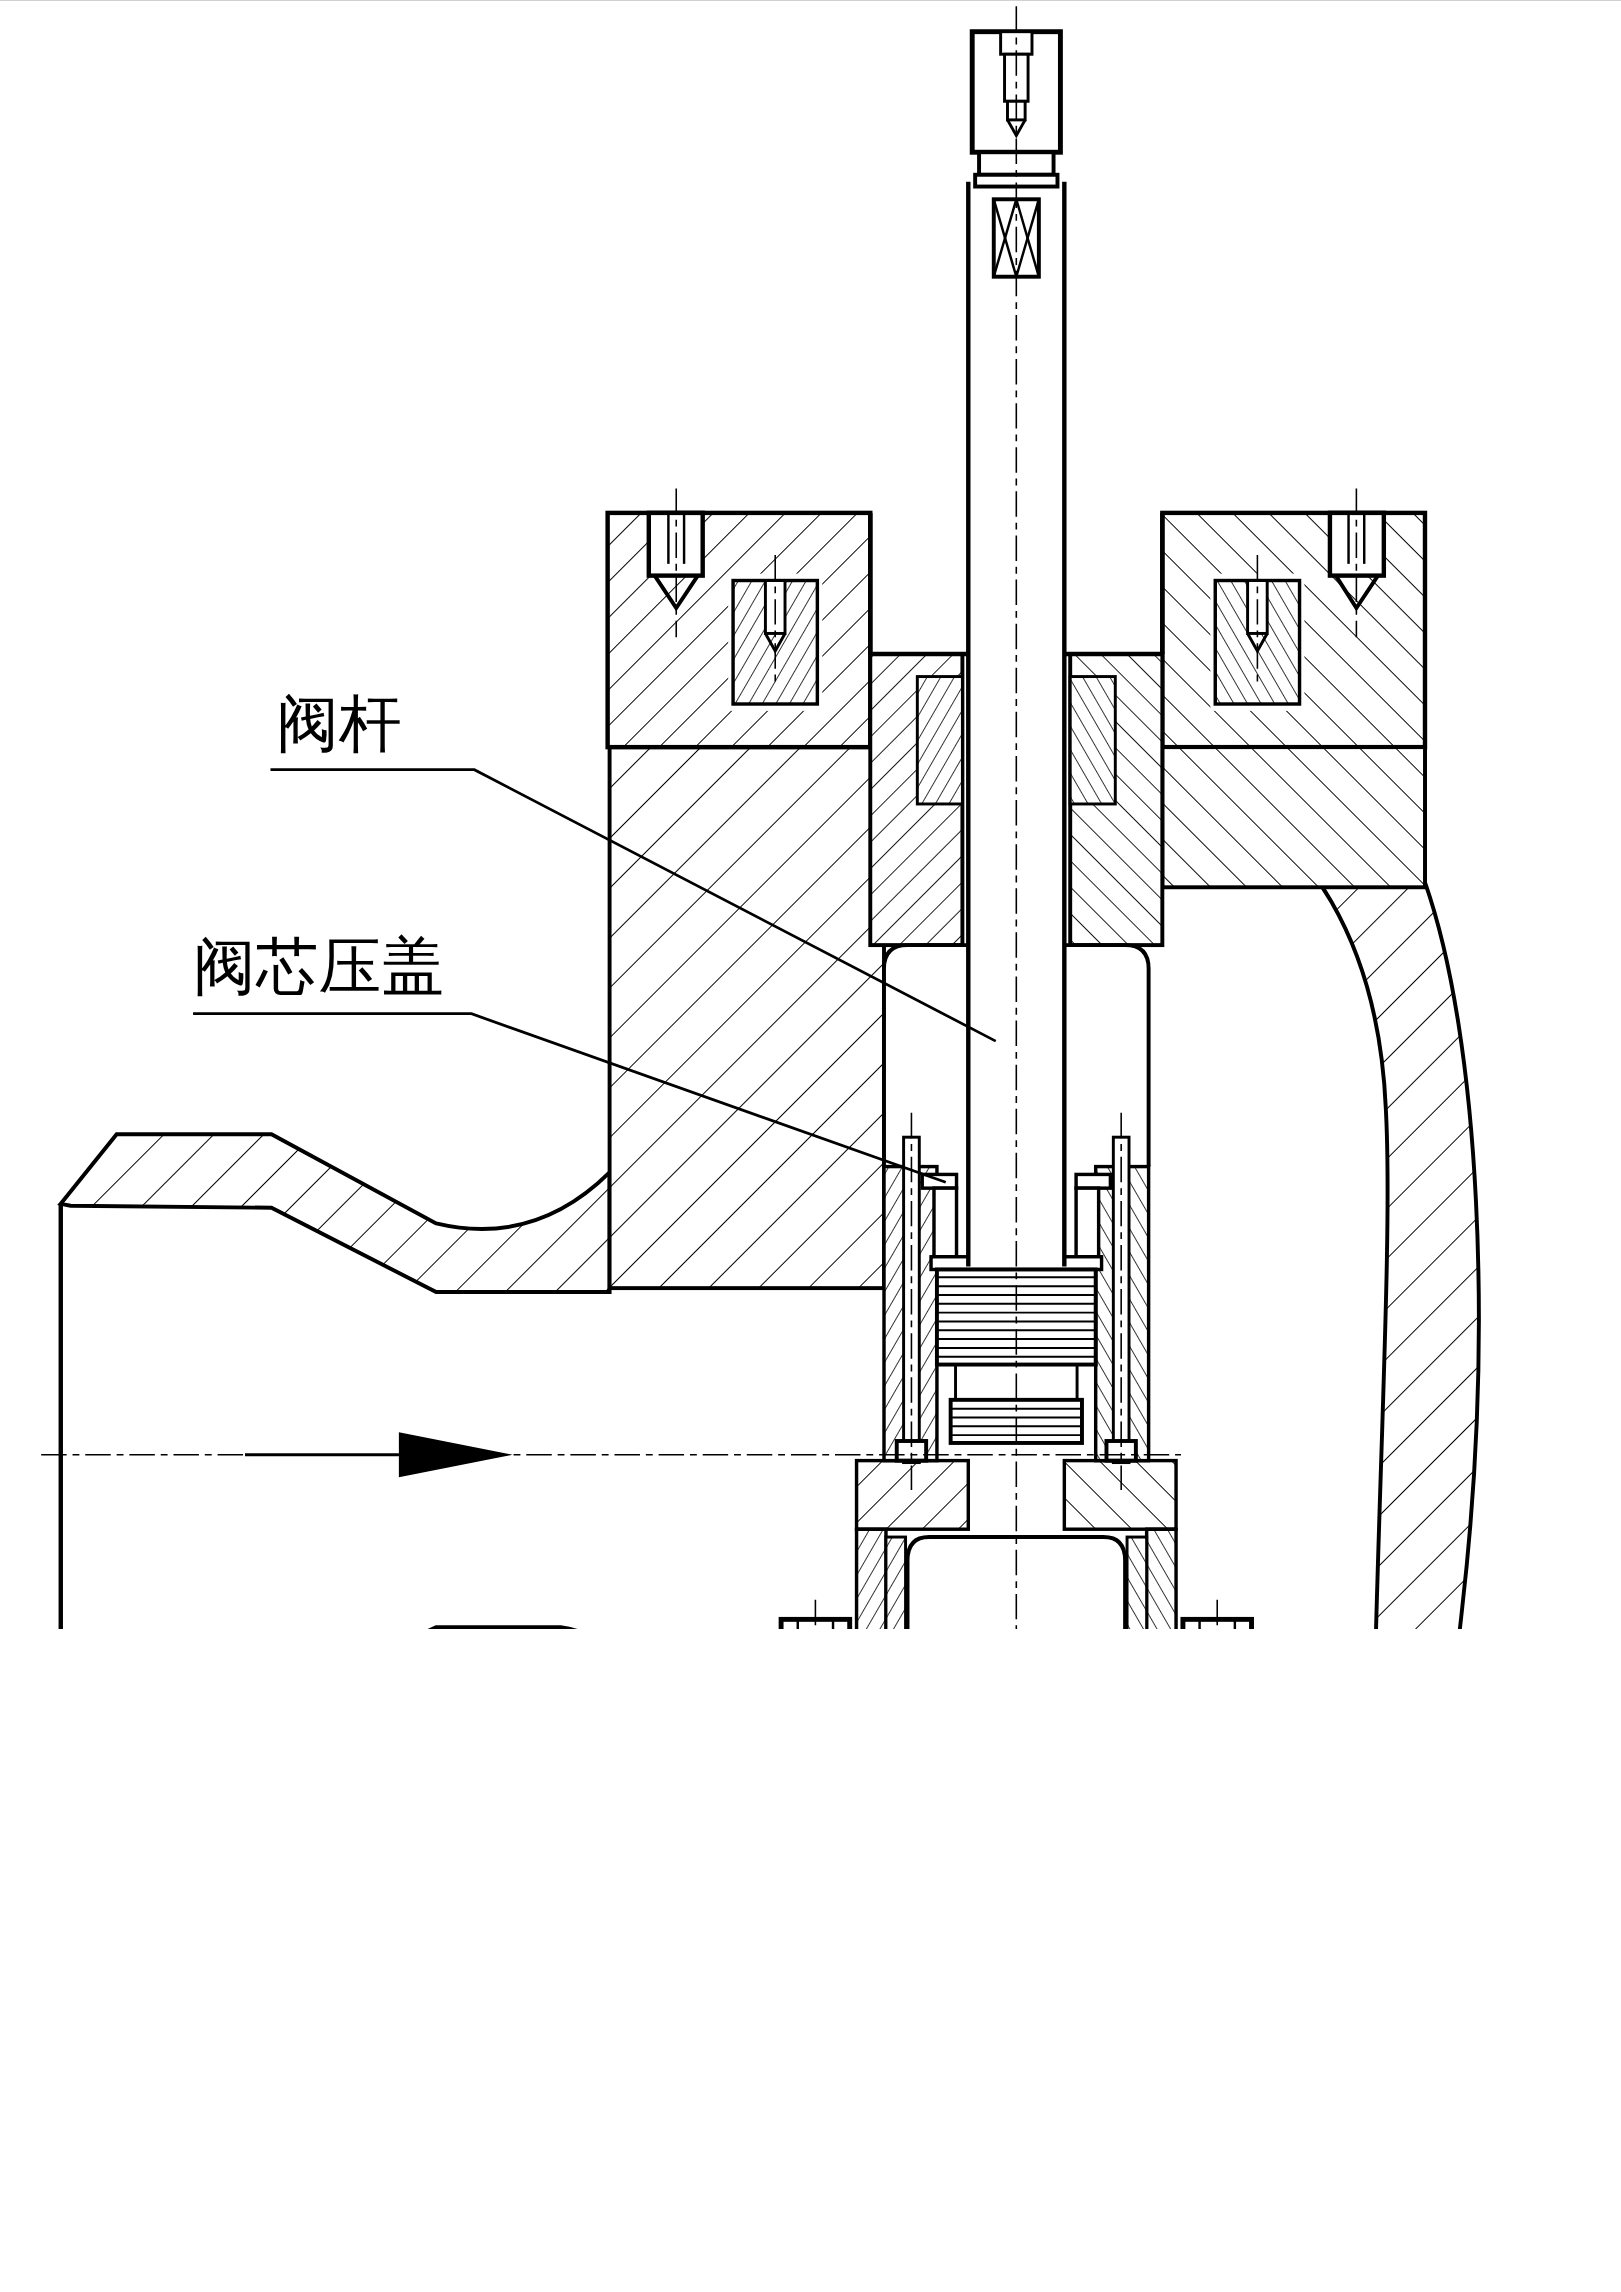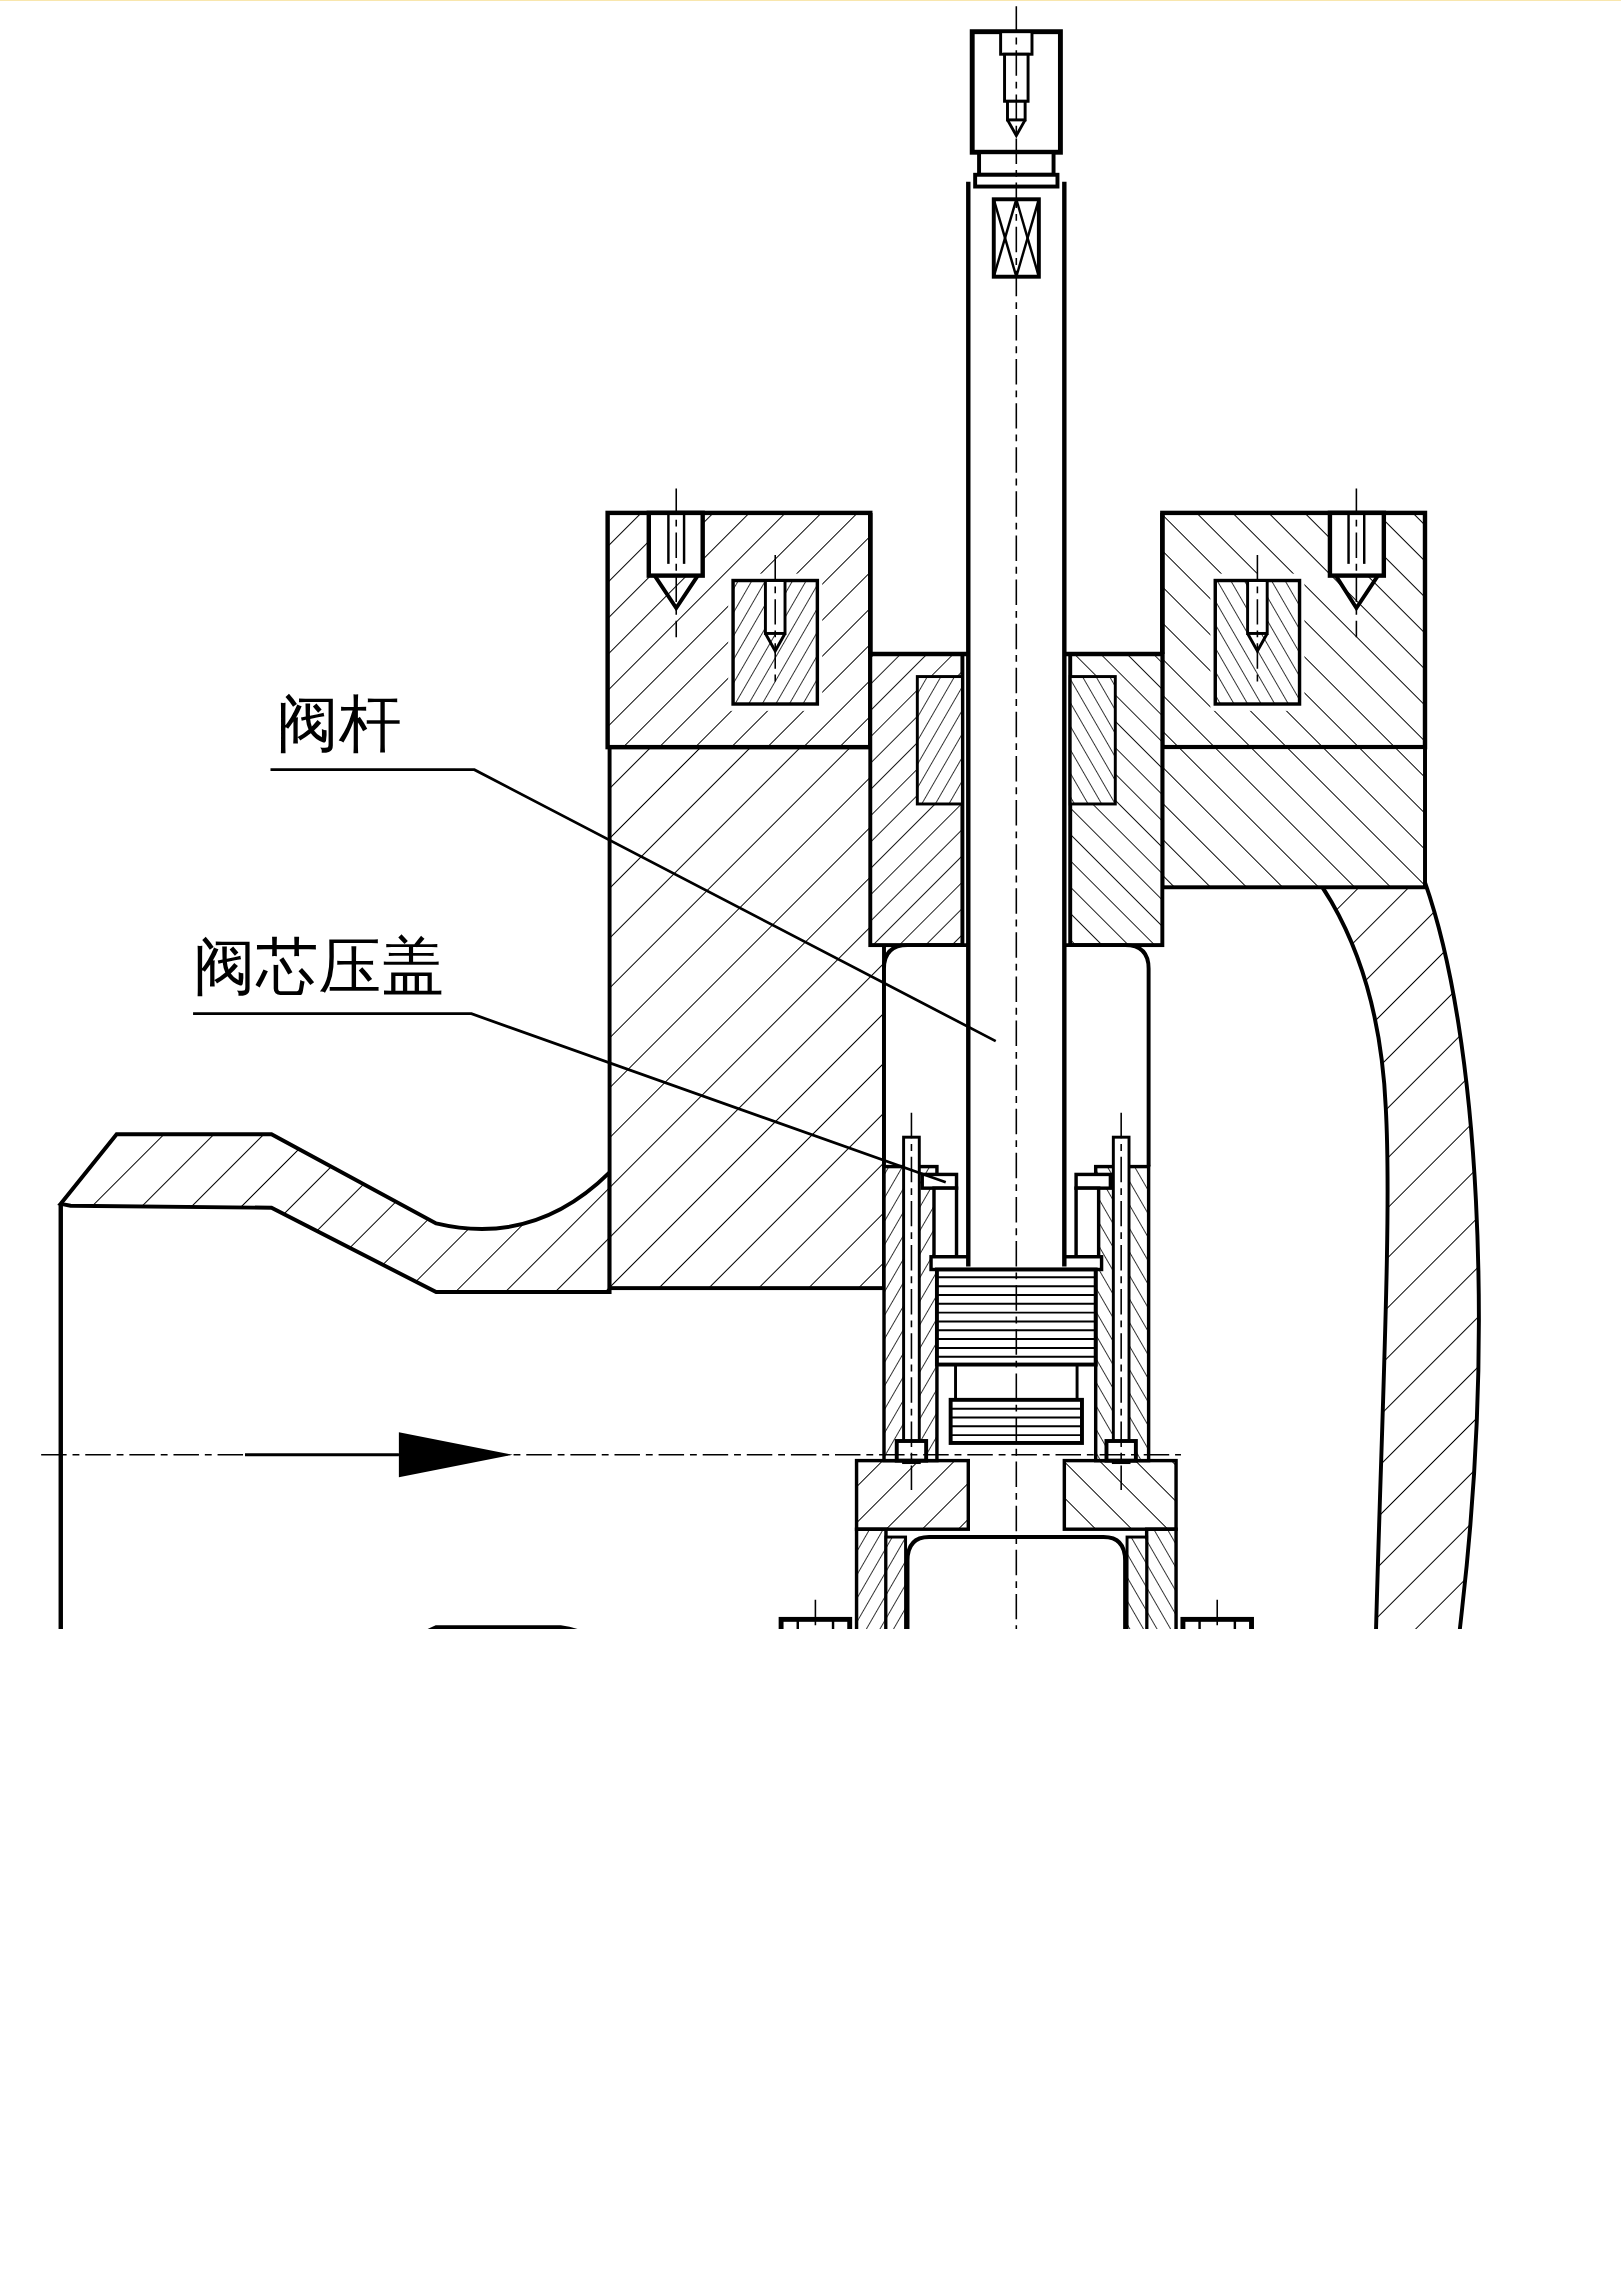--- a/index.html
+++ b/index.html
@@ -1,16 +1,16 @@
 <!DOCTYPE html>
 <html><head>
 <meta charset="utf-8">
 <style>
   html,body{margin:0;padding:0;background:#fff;}
-  #page{position:relative;width:1621px;height:1629px;background:#eab308;overflow:hidden;}
+  #page{position:relative;width:1621px;height:1629px;background:#737373;overflow:hidden;}
   svg{display:block}
   text.cad-label{font-family:"Liberation Serif","DejaVu Serif",serif;font-size:64px;fill:#000;}
 </style>
 </head>
 <body>
 
 <div id="page">
 <svg width="1621" height="2293" viewBox="0 0 1654 2339" xmlns="http://www.w3.org/2000/svg">
   <defs>
     <pattern id="hb" patternUnits="userSpaceOnUse" width="36" height="36" patternTransform="rotate(-45)">

